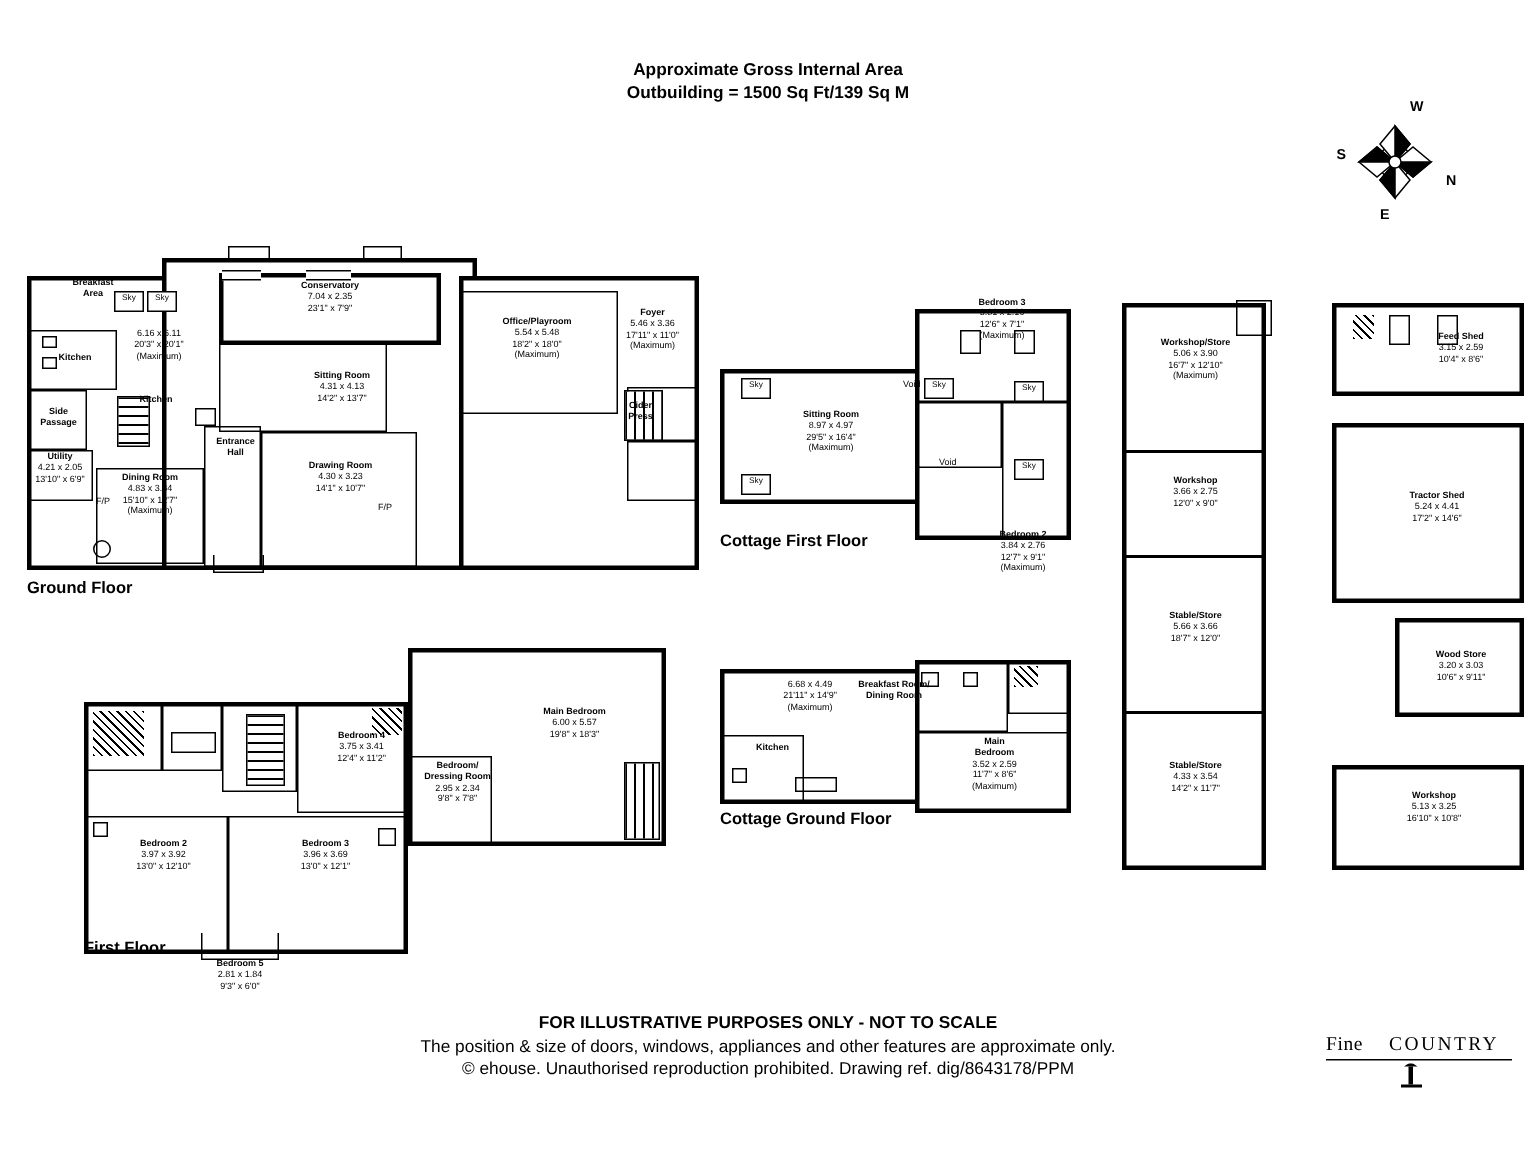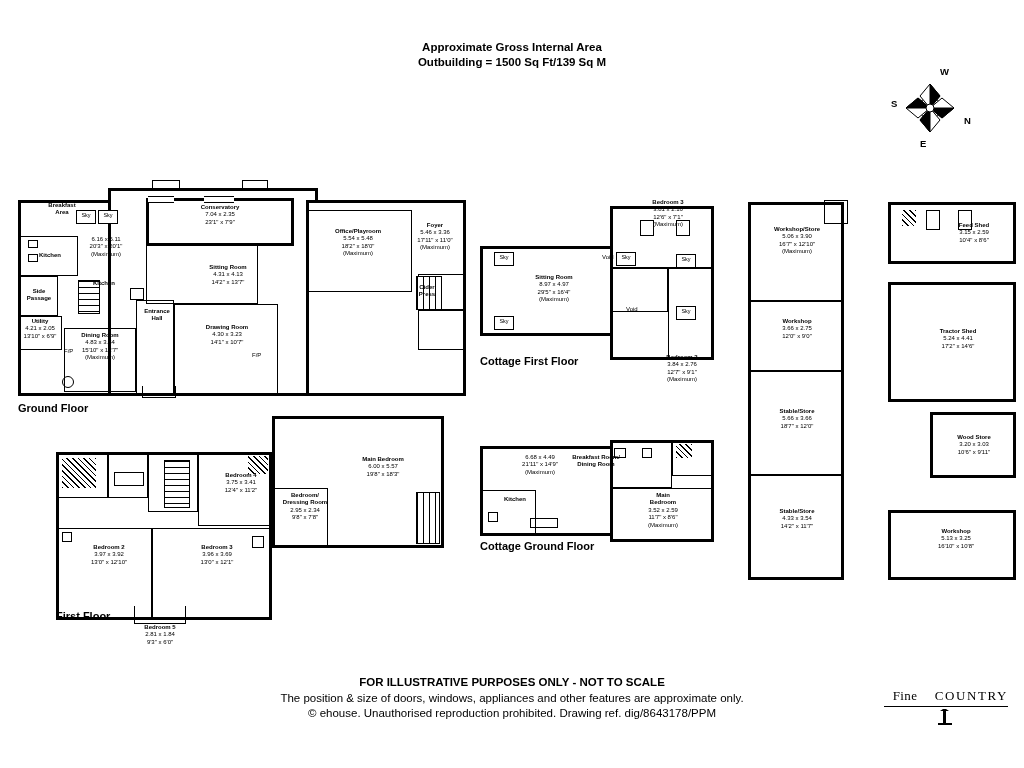--- a/index.html
+++ b/index.html
@@ -26,21 +26,21 @@
      repeating-linear-gradient(45deg,#000 0 1px,#fff 1px 4px);}
   .stair{position:absolute;border:1.5px solid #000;box-sizing:border-box;background:
      repeating-linear-gradient(to bottom,#000 0 1px,#fff 1px 6px);}
   .stairh{position:absolute;border:1.5px solid #000;box-sizing:border-box;background:
      repeating-linear-gradient(to right,#000 0 1px,#fff 1px 6px);}
   
   #footer{top:676px;left:0;width:1024px;text-align:center;}
   #footer .l1{font-size:11.5px;font-weight:bold;}
   #footer .l2{font-size:11.5px;margin-top:4px;}
   #footer .l3{font-size:11.5px;margin-top:3px;}
-  #logo{position:absolute;top:684px;left:884px;width:124px;text-align:right;}
+  #logo{position:absolute;top:684px;left:884px;width:124px;text-align:left;}
   #logo .fc{font-size:13px;letter-spacing:0.4px;font-family:"Liberation Serif",serif;}
   #logo .fc .c{letter-spacing:1.6px;}
   #logo .bar{height:1px;background:#000;margin:2px 0 2px 0;}
   #logo .mark{width:14px;height:16px;margin:0 auto;}
 </style>
 </head>
 <body>
 
 <div class="abs" id="header">
   <div class="sub">
@@ -63,21 +63,21 @@
       <polygon points="50,40 50,64 40,52" fill="#000"></polygon>
       <circle cx="50" cy="40" r="4" fill="#fff"></circle>
     </g>
   </svg>
   <span class="lbl" style="left:60px;top:-2px;">W</span>
   <span class="lbl" style="left:84px;top:47px;">N</span>
   <span class="lbl" style="left:40px;top:70px;">E</span>
   <span class="lbl" style="left:11px;top:30px;">S</span>
 </div>
 
-<div class="plan" id="ground" style="left:18px;top:180px;width:450px;height:220px;">
+<div class="plan" id="ground" style="left:18px;top:164px;width:450px;height:220px;">
 
   <div class="outline" style="left:0;top:20px;width:126px;height:196px;"></div>
   <div class="outline" style="left:90px;top:8px;width:210px;height:208px;"></div>
   <div class="outline" style="left:128px;top:18px;width:148px;height:48px;"></div>
   <div class="outline" style="left:288px;top:20px;width:160px;height:196px;"></div>
   <div class="thin" style="left:400px;top:94px;width:48px;height:36px;"></div>
   <div class="thin" style="left:400px;top:130px;width:48px;height:40px;"></div>
   <div class="thin" style="left:288px;top:30px;width:106px;height:82px;"></div>
   <div class="thin" style="left:0;top:56px;width:60px;height:40px;"></div>
   <div class="thin" style="left:0;top:96px;width:40px;height:40px;"></div>
@@ -158,21 +158,21 @@
     <div>17'11" x 11'0"</div>
     <div>(Maximum)</div>
   </div>
   <div class="room" style="left:392px;top:104px;width:34px;"><b style="white-space:pre-line;">Cider
 Press</b></div>
   <div class="room" style="left:46px;top:168px;">F/P</div>
   <div class="room" style="left:234px;top:172px;">F/P</div>
   <div class="floorlbl" style="left:0;top:222px;">Ground Floor</div>
 </div>
 
-<div class="plan" id="first" style="left:56px;top:416px;width:400px;height:210px;">
+<div class="plan" id="first" style="left:56px;top:432px;width:400px;height:210px;">
   <div class="outline" style="left:0;top:36px;width:216px;height:168px;"></div>
   <div class="outline" style="left:216px;top:0px;width:172px;height:132px;"></div>
   <div class="thin" style="left:0;top:36px;width:52px;height:46px;"></div>
   <div class="thin" style="left:52px;top:36px;width:40px;height:46px;"></div>
   <div class="thin" style="left:92px;top:36px;width:50px;height:60px;"></div>
   <div class="thin" style="left:142px;top:36px;width:74px;height:74px;"></div>
   <div class="thin" style="left:0;top:112px;width:96px;height:92px;"></div>
   <div class="thin" style="left:96px;top:112px;width:120px;height:92px;"></div>
   <div class="thin" style="left:216px;top:72px;width:56px;height:60px;"></div>
   <div class="thin" style="left:78px;top:190px;width:52px;height:18px;border-top:none;"></div>

